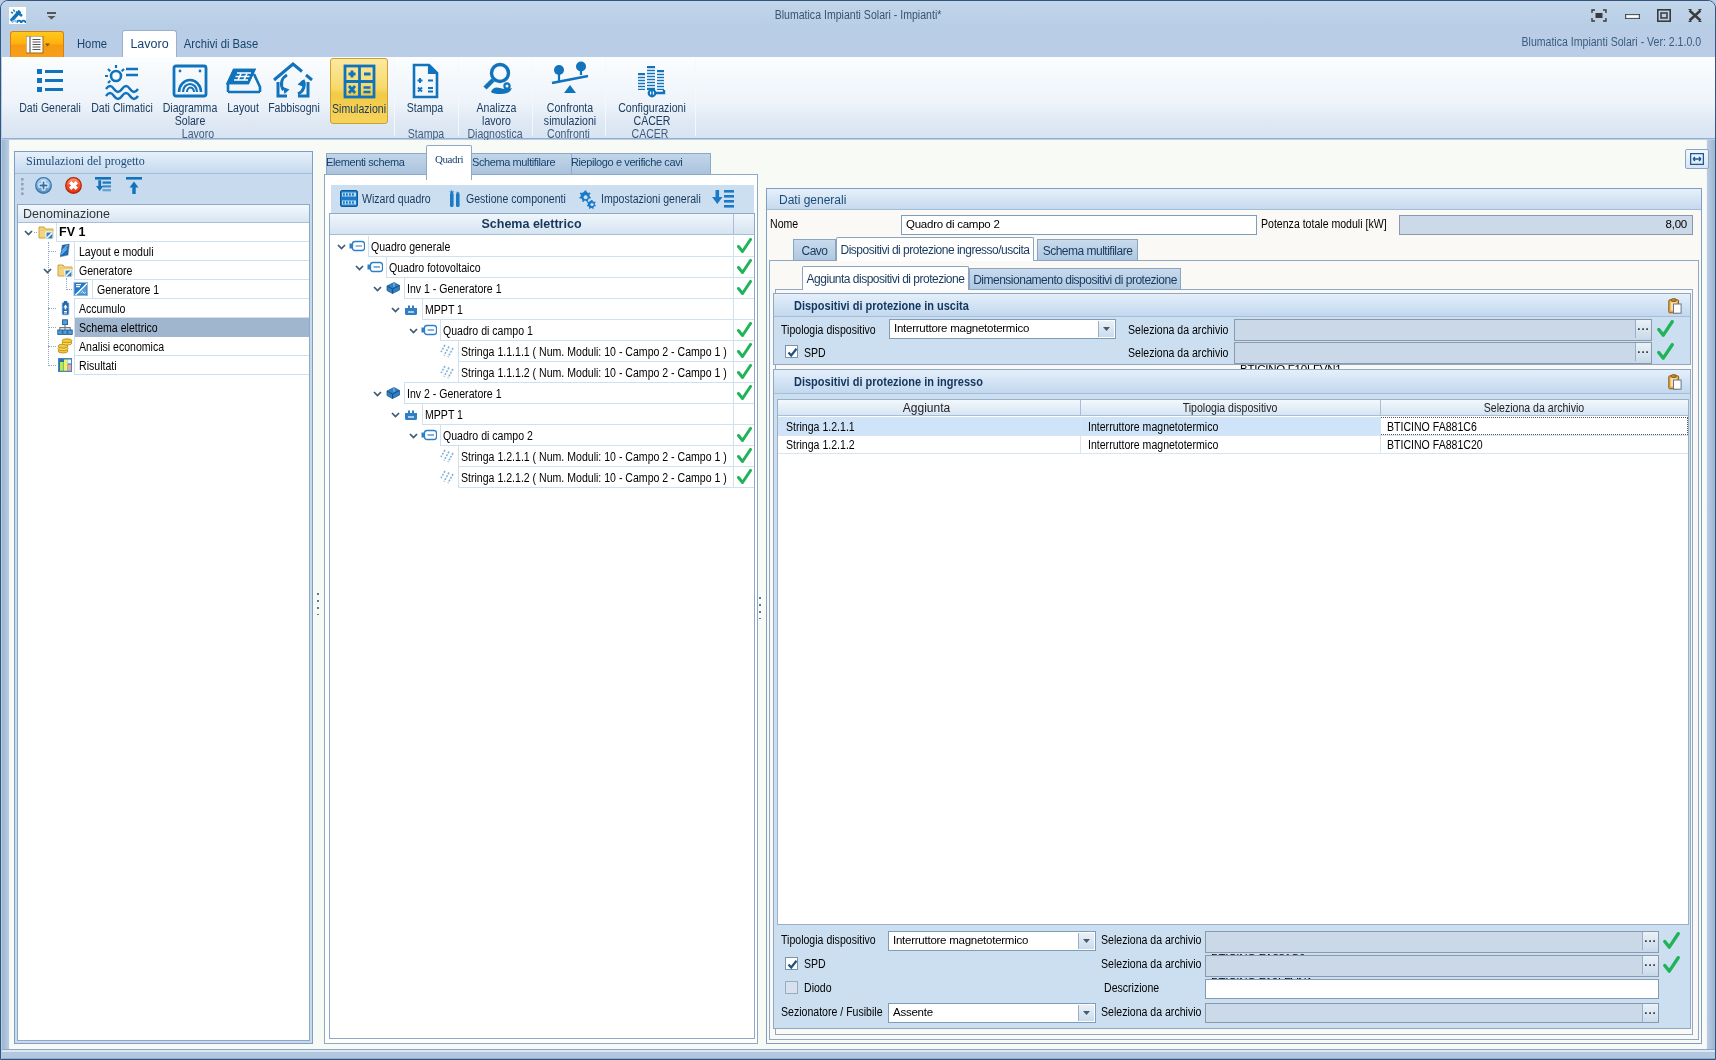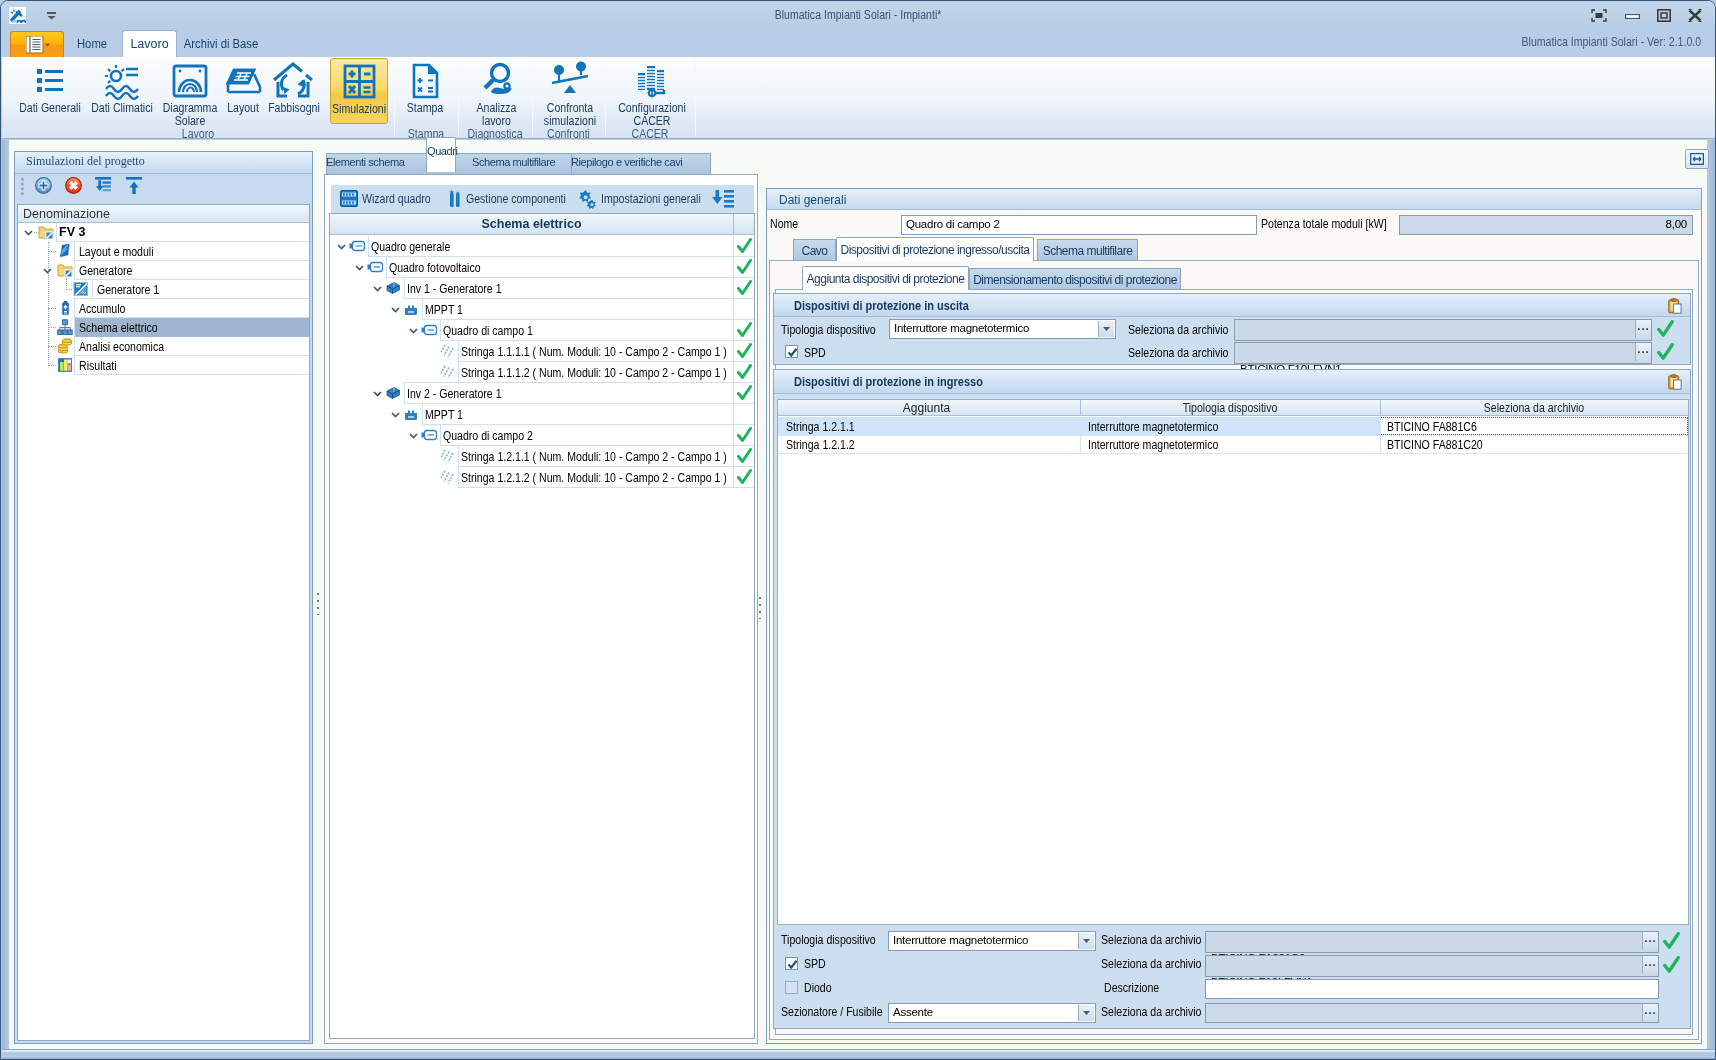--- a/index.html
+++ b/index.html
@@ -36,21 +36,21 @@
 #mainLeftEdge { position:absolute; left:0px; top:0px; width:8px; height:909px; background:linear-gradient(90deg,#9db6d2,#b9cde2); border-right:1px solid #eef4fa; }
 #bottomstrip { position:absolute; left:1px; top:1048px; width:1714px; height:12px; background:linear-gradient(#dbe7f3 0px, #dbe7f3 2px, #b2c8e0 2px, #b2c8e0 8px, #92abc9 8px, #92abc9 9px, #a9c0da 9px); border-top:1px solid #8ca6c6; }
 
 #lpanel { position:absolute; left:13px; top:150px; width:299px; height:893px; background:#c7daee; border:1px solid #7f9ec3; }
 #lpanel-hdr { position:absolute; left:0; top:0; width:100%; height:22px; background:linear-gradient(#e6f0fa,#c6daee); border-bottom:1px solid #a4bcd6; color:#1a4a7c; padding:2px 0 0 11px; font-size:12px;font-family:Liberation Serif, serif; }
 #lpanel-tools { position:absolute; left:0; top:22px; width:100%; height:30px; }
 #lpanel-grid { position:absolute; left:2px; top:52px; width:293px; height:837px; background:#fff; border:1px solid #8fa8c4; }
 #denom { position:absolute; left:0; top:0; width:100%; height:18px; background:linear-gradient(#f2f8fd,#d7e5f2); border-bottom:1px solid #a9bed6; color:#333; padding:2px 0 0 5px; font-size:12.5px; letter-spacing:0; }
 
 .mtab { position:absolute; height:21px; color:#17426e; text-align:left; padding-top:3px; }
-#mtab-active { position:absolute; left:425px; top:136px; width:30px; height:35px; background:#fff; border:1px solid #8ea9c6; border-bottom:none; border-radius:2px 2px 0 0; z-index:4; color:#17426e; text-align:center; padding-top:7px; }
+#mtab-active { position:absolute; left:425px; top:144px; width:46px; height:35px; background:#fff; border:1px solid #8ea9c6; border-bottom:none; border-radius:2px 2px 0 0; z-index:4; color:#17426e; text-align:center; padding-top:7px;font-family:Liberation Serif, serif; }
 #mpanel { position:absolute; left:323px; top:173px; width:434px; height:870px; background:#fff; border:1px solid #8fa8c4; }
 #mpanel-tools { position:absolute; left:6px; top:10px; width:423px; height:28px; background:#ccdff0; color:#17395e; }
 #mpanel-grid { position:absolute; left:4px; top:38px; width:426px; height:826px; background:#fff; border:1px solid #8fa8c4; }
 #mgrid-hdr { position:absolute; left:0; top:0; width:100%; height:21px; background:linear-gradient(#f0f6fc,#d5e4f2); border-bottom:1px solid #a9bed6; }
 #mgrid-hdr .t1 { position:absolute; left:0; top:3px; width:403px; text-align:center; font-weight:bold; color:#17365c; font-size:12.5px; }
 #mgrid-hdr .csep { position:absolute; left:403px; top:0; width:1px; height:21px; background:#a9bed6; }
 
 #rpanel { position:absolute; left:765px; top:187px; width:936px; height:856px; background:#faf9f5; border:1px solid #7f9ec3; }
 #rpanel-hdr { position:absolute; left:0; top:0; width:100%; height:21px; background:linear-gradient(#e6f0fa,#c6daee); border-bottom:1px solid #a4bcd6; color:#1a4a7c; padding:4px 0 0 12px; }
 .label { position:absolute; color:#000; }
@@ -473,21 +473,21 @@
       <div class="lbox" style="left:56px;top:94px;width:235px;"></div>
       <div class="lbox" style="left:56px;top:113px;width:235px;"></div>
       <div class="lbox" style="left:56px;top:132px;width:235px;"></div>
       <div class="lbox" style="left:56px;top:151px;width:235px;"></div>
       <svg class="exp" style="left:6px;top:25px;">
           <use href="#ic-arrow"></use>
         </svg>
       <svg class="ic16" style="left:20px;top:19px;">
           <use href="#ic-folder"></use>
         </svg>
-      <div class="ltxt" style="left:41px;top:20px;font-weight:bold;font-size:12.5px;transform:none;">FV 3</div>
+      <div class="ltxt" style="left:41px;top:20px;font-weight:bold;font-size:12.5px;transform:none;">FV 1</div>
       <svg class="ic16" style="left:39px;top:38px;">
           <use href="#ic-panel"></use>
         </svg>
       <div class="ltxt" style="left:61px;top:40px;">Layout e moduli</div>
       <svg class="exp" style="left:25px;top:63px;">
           <use href="#ic-arrow"></use>
         </svg>
       <svg class="ic16" style="left:39px;top:57px;">
           <use href="#ic-folder"></use>
         </svg>

